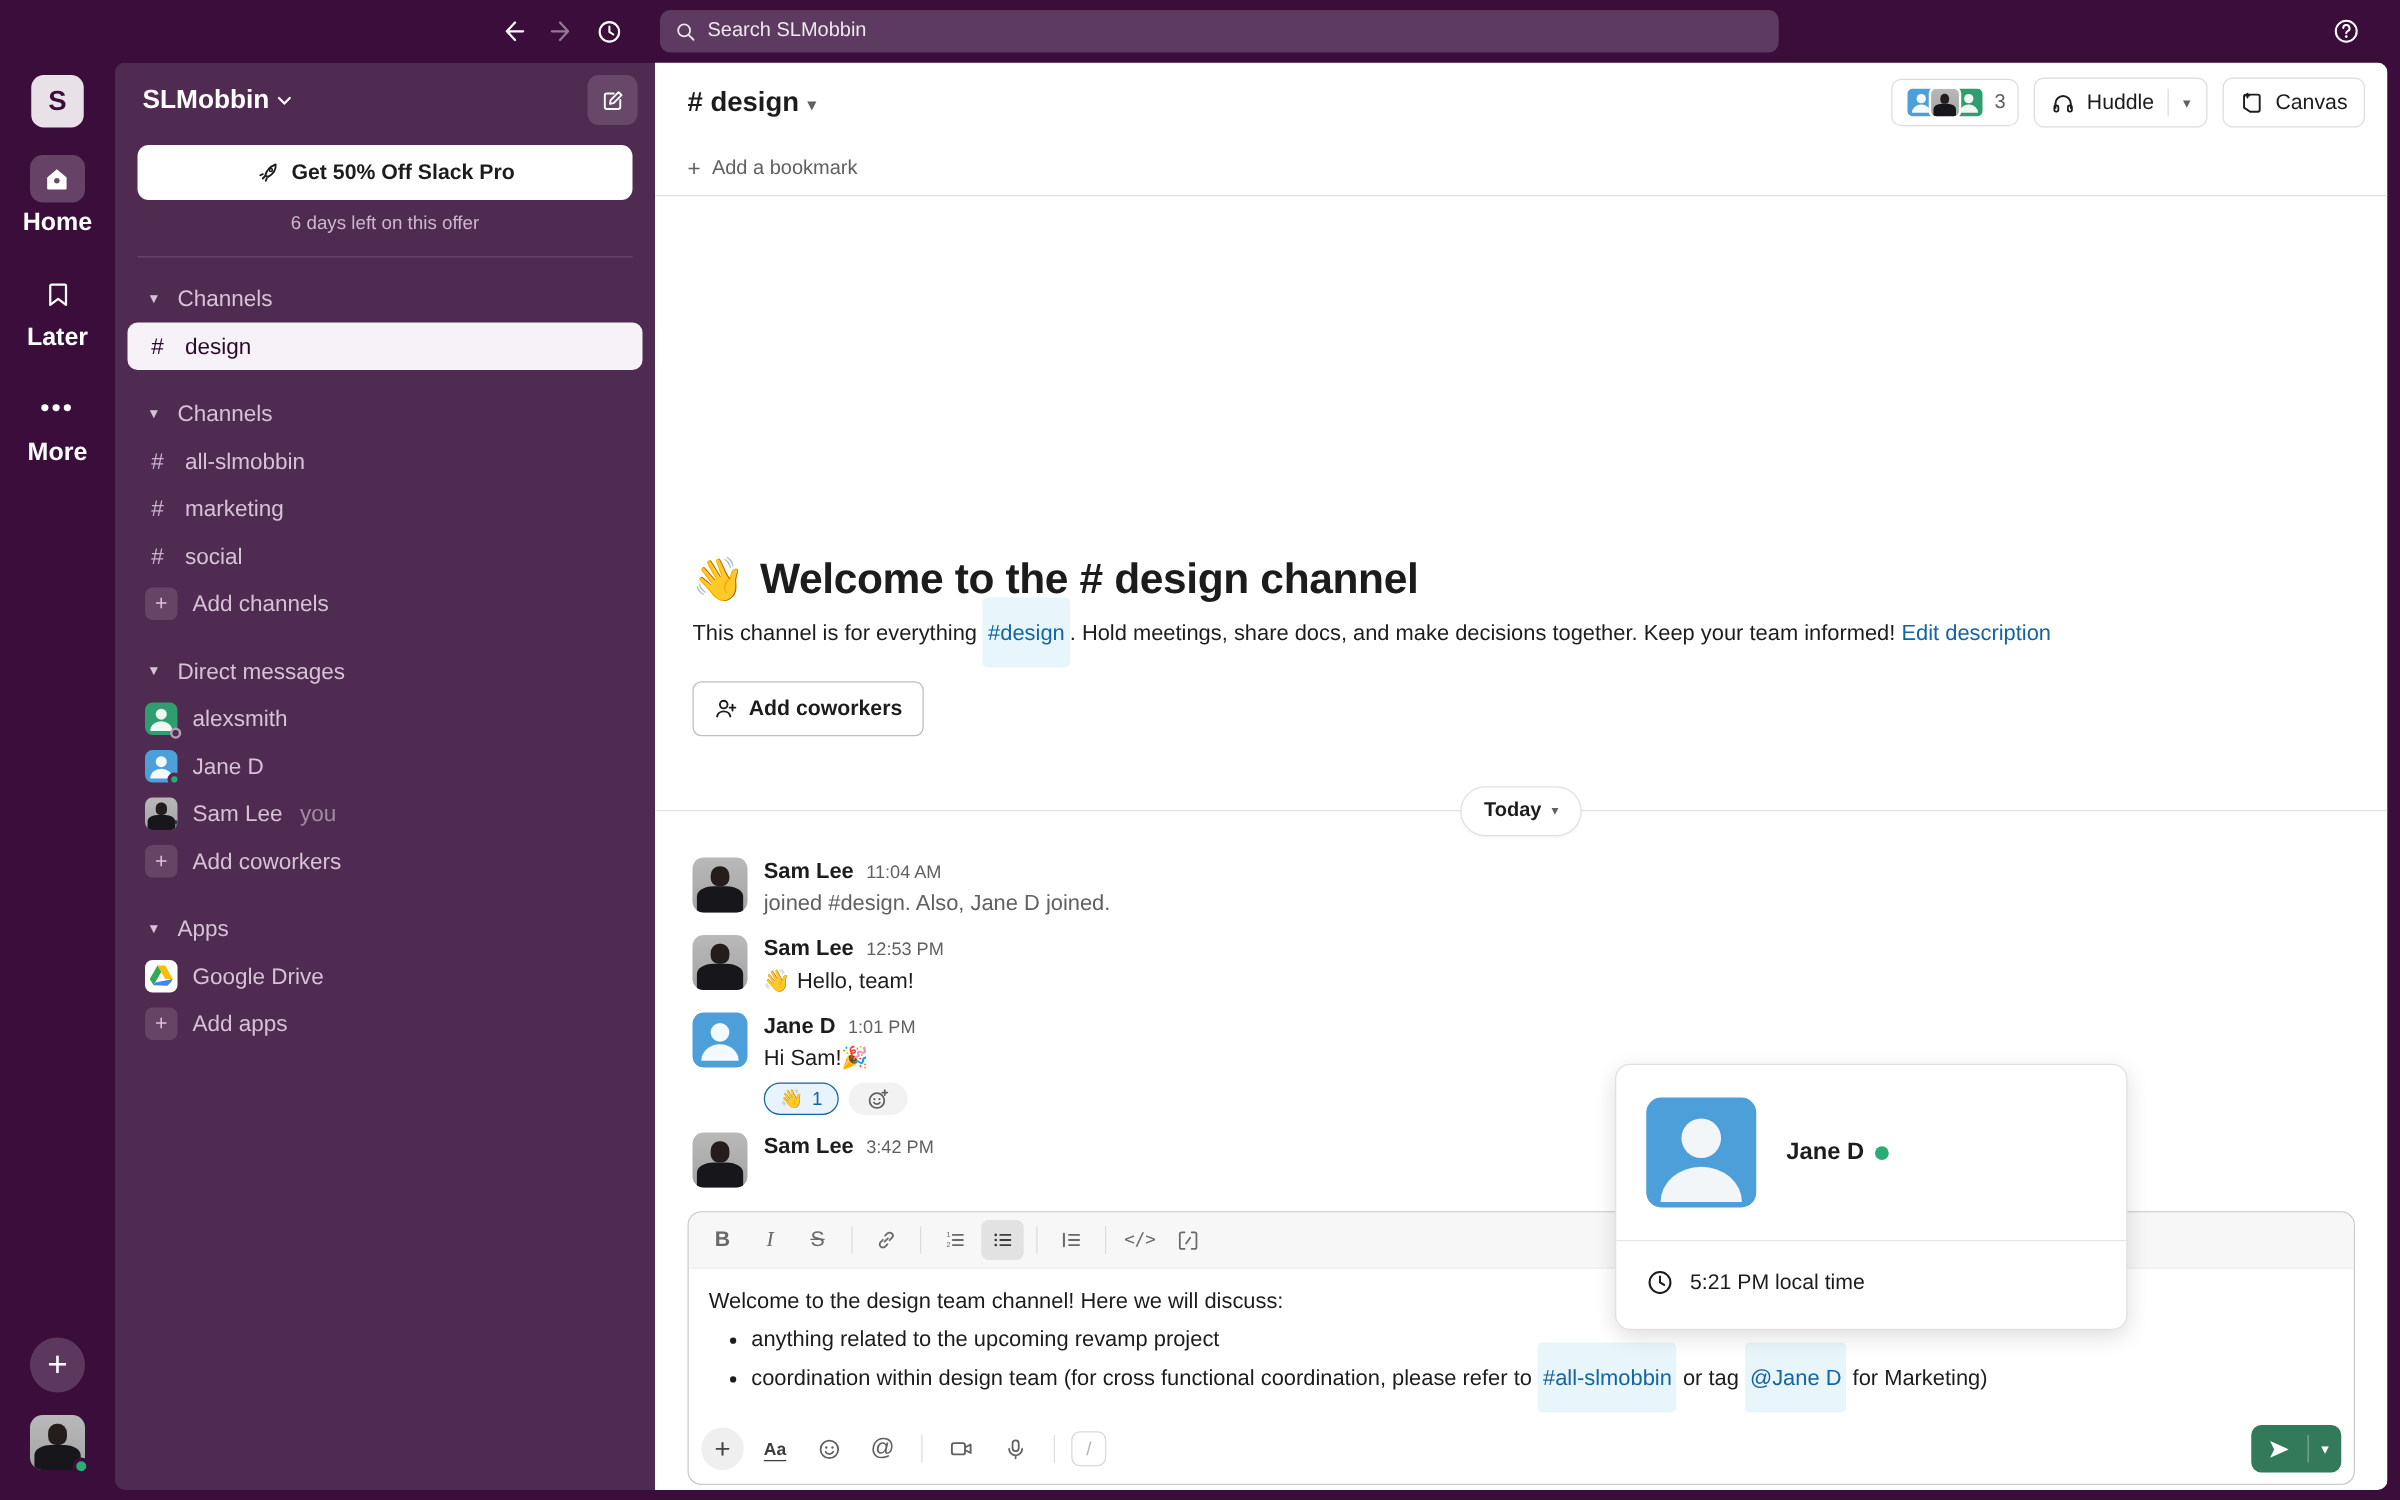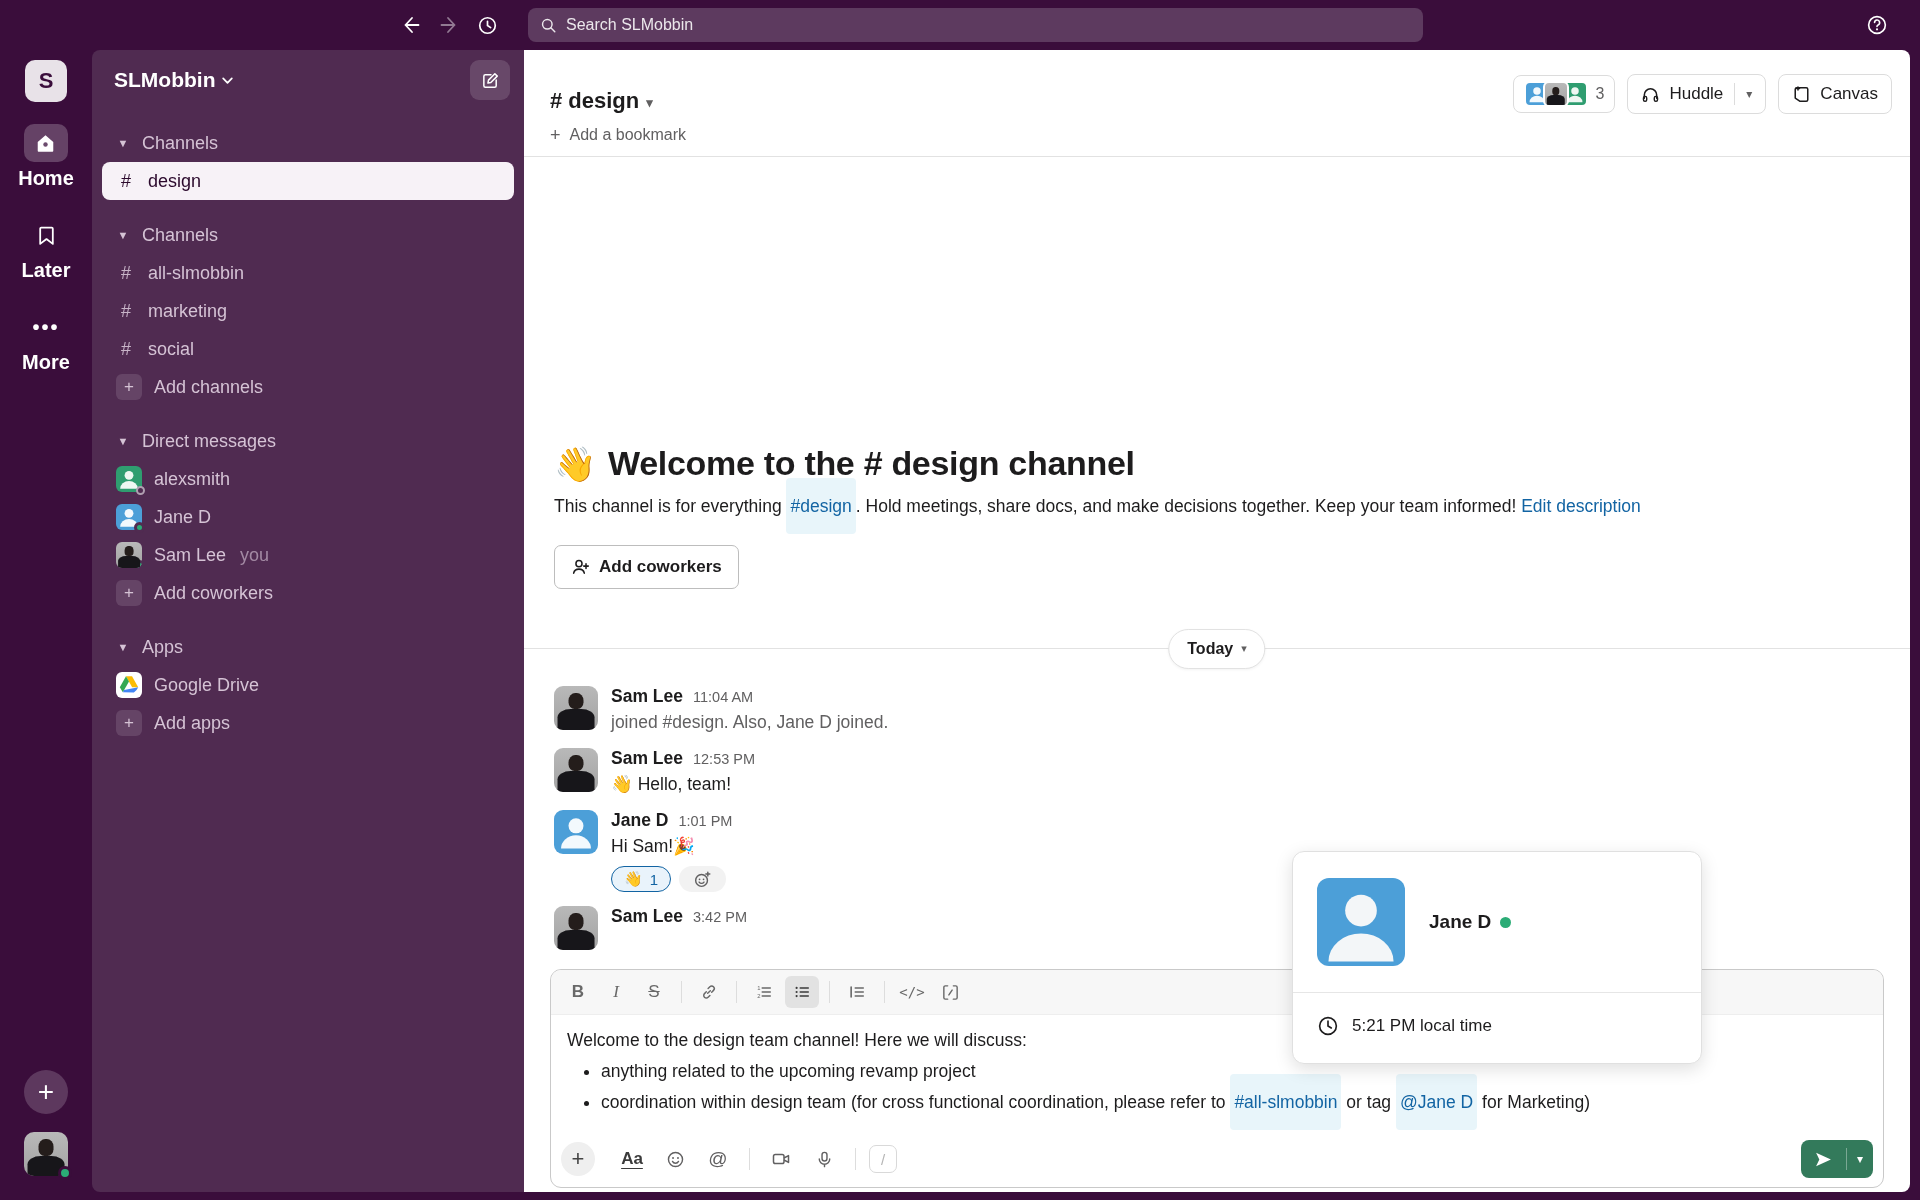--- a/index.html
+++ b/index.html
@@ -95,21 +95,21 @@
   .mini-avatar .st.off { background:#502b51; border:2.5px solid #b09fb1; width:9px; height:9px; }
   .plus-tile {
     width:26px; height:26px; border-radius:6px; background:rgba(255,255,255,0.12);
     display:flex; align-items:center; justify-content:center; font-size:17px; color:#d5c3d5;
   }
   .you-suffix { color:rgba(213,195,213,0.62); margin-left:2px; }
 
   
   .main { flex:1; background:#fff; display:flex; flex-direction:column; position:relative; }
   .channel-head {
-    height:64px; display:flex; align-items:flex-end; padding:0 18px 0 26px; flex-shrink:0;
+    height:64px; display:flex; align-items:center; padding:0 18px 0 26px; flex-shrink:0;
   }
   .channel-title { font-size:22px; font-weight:bold; display:flex; align-items:center; gap:7px; cursor:pointer; }
   .channel-title .chev { font-size:13px; color:#616061; margin-top:3px; }
   .head-right { margin-left:auto; display:flex; align-items:center; gap:12px; }
   .members-pill {
     display:flex; align-items:center; gap:8px; border:1px solid #dcdcdc; border-radius:8px;
     padding:5px 10px; cursor:pointer;
   }
   .stack { display:flex; }
   .stack .s-av { width:26px; height:26px; border-radius:6px; border:2px solid #fff; margin-left:-7px; }
@@ -182,21 +182,21 @@
   .fmt-btn.s { text-decoration:line-through; }
   .fmt-btn.code { font-family:"DejaVu Sans Mono", monospace; font-size:14px; }
   .fmt-btn.active { background:#e2e2e2; color:#3b3b3b; }
   .fmt-sep { width:1px; height:22px; background:#ddd; margin:0 6px; }
   .compose-text { padding:12px 16px 6px; font-size:17.5px; line-height:1.5; min-height:118px; cursor:text; }
   .compose-text ul { margin:5px 0 0 0; padding-left:34px; }
   .compose-text li { margin-top:4px; }
   .compose-bottom { display:flex; align-items:center; gap:7px; padding:7px 10px 9px; color:#616061; }
   .cbtn { width:36px; height:34px; border-radius:8px; display:flex; align-items:center; justify-content:center; cursor:pointer; }
   .cbtn.plus { background:#efefef; border-radius:50%; width:34px; font-size:22px; font-weight:300; color:#444; }
-  .cbtn.aa { font-size:17px; font-weight:bold; text-decoration:underline; text-underline-offset:4px; color:#3b3b3b;margin-left:12px; }
+  .cbtn.aa { font-size:14px; font-weight:bold; text-decoration:underline; text-underline-offset:4px; color:#3b3b3b; }
   .slash-box {
     width:28px; height:28px; border:1.5px solid #d9d9d9; border-radius:7px;
     display:flex; align-items:center; justify-content:center; color:#b5b5b5; font-size:15px; cursor:pointer;
   }
   .send-group {
     margin-left:auto; background:#337a5b; border-radius:8px; height:38px;
     display:flex; align-items:center; color:#fff; cursor:pointer; overflow:hidden;
   }
   .send-main { padding:0 13px; height:100%; display:flex; align-items:center; }
   .send-sep { width:1px; height:22px; background:rgba(255,255,255,0.35); }
@@ -313,20 +313,32 @@
             </svg>
         </div>
         <div class="compose-btn">
           <svg width="19" height="19" viewBox="0 0 20 20">
               <path d="M10.5 4 H4.6 A1.6 1.6 0 0 0 3 5.6 V15.4 A1.6 1.6 0 0 0 4.6 17 H14.4 A1.6 1.6 0 0 0 16 15.4 V9.5" fill="none" stroke="#fff" stroke-width="1.6" stroke-linecap="round"></path>
               <path d="M14.6 2.9 l2.5 2.5 -6.7 6.7 -3.1 0.6 0.6 -3.1 Z" fill="none" stroke="#fff" stroke-width="1.6" stroke-linejoin="round"></path>
             </svg>
         </div>
       </div>
 
+      <div class="pro-box">
+        <button class="pro-btn">
+          <svg width="20" height="20" viewBox="0 0 20 20">
+              <path d="M8.2 12.5 C9 9 11.5 5.5 16.5 3.5 C17 8.5 14 11.5 10.5 13.5 Z" fill="none" stroke="#1d1c1d" stroke-width="1.5" stroke-linejoin="round"></path>
+              <circle cx="12.7" cy="8" r="1.2" fill="none" stroke="#1d1c1d" stroke-width="1.2"></circle>
+              <path d="M8 13 L6.2 14.8 M9.5 14.5 L8.6 16.6 M6.3 11.3 L4.2 12.2" fill="none" stroke="#1d1c1d" stroke-width="1.5" stroke-linecap="round"></path>
+            </svg>
+          <span>Get 50% Off Slack Pro</span>
+        </button>
+        <div class="pro-note">6 days left on this offer</div>
+        <div class="side-divider"></div>
+      </div>
 
       <div class="nav-list">
 
         <div class="side-row">
           <span class="tri">▼</span>
           <span>Channels</span>
         </div>
         <div class="side-row selected">
           <span class="hash">#</span>
           <span>design</span>

